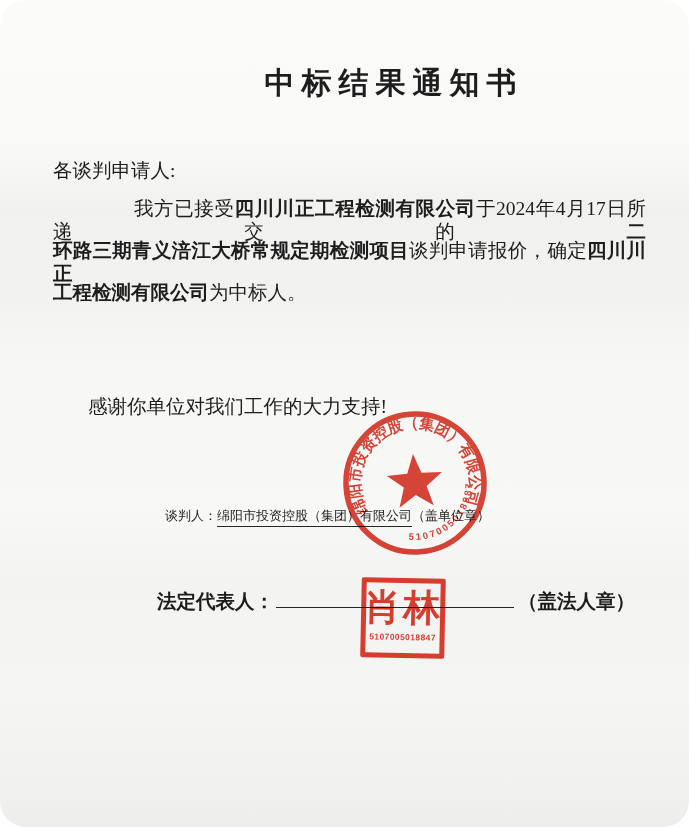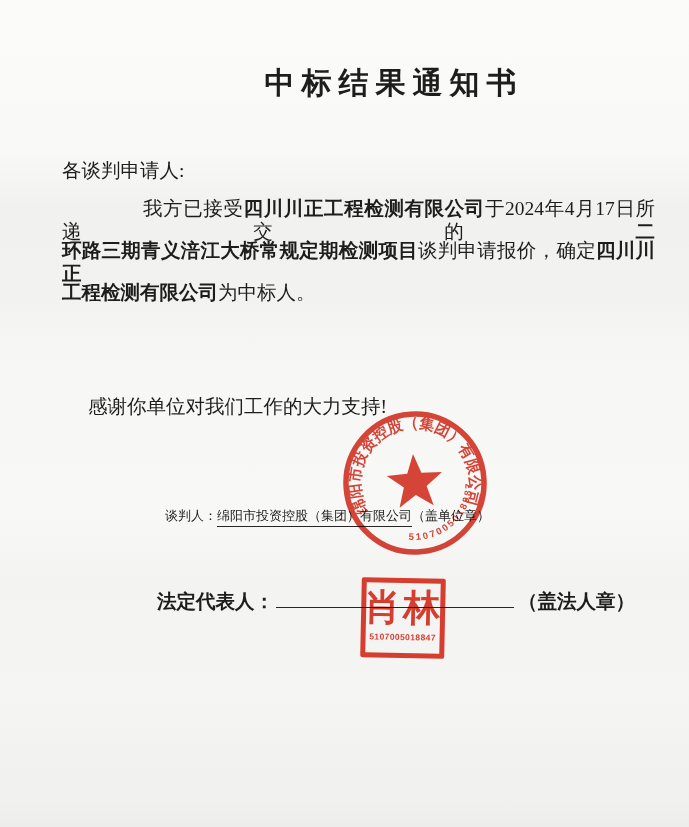--- a/index.html
+++ b/index.html
@@ -7,27 +7,28 @@
     position:relative;width:689px;height:827px;overflow:hidden;
     background:
       linear-gradient(180deg,
         #fbfbfa 0%, #f9f9f7 18%,
         #f1f1ef 25%, #f2f2f0 36%,
         #f7f7f5 44%, #f8f8f6 62%,
         #f3f3f1 70%, #f5f5f3 84%,
         #f0f0ee 97%, #ededeb 100%);
     font-family:"Liberation Serif","DejaVu Serif",serif;
     color:#1d1d1d;
+    border-radius:26px;
   }
   .title{
     position:absolute;top:63px;left:99px;right:0;
     text-align:center;font-size:30px;font-weight:bold;letter-spacing:7px;
     white-space:nowrap;
   }
-  .tline{position:absolute;left:62px;width:593px;font-size:19.5px;line-height:1.18;}
+  .tline{position:absolute;left:53px;width:593px;font-size:19.5px;line-height:1.18;}
   .just{text-align:justify;text-align-last:justify;}
   .b{font-weight:bold;}
   .salutation{top:159px;}
   .l1{top:197px;text-indent:81px;}
   .l2{top:239px;}
   .l3{top:281px;}
   .thanks{position:absolute;left:88px;top:393px;font-size:19.5px;}
   .negotiator{position:absolute;left:165px;top:507px;font-size:13px;white-space:nowrap;}
   .u-name{border-bottom:1.8px solid #262626;padding-bottom:3px;}
   .legal{position:absolute;left:157px;top:587px;font-size:19.5px;white-space:nowrap;font-weight:bold;}

